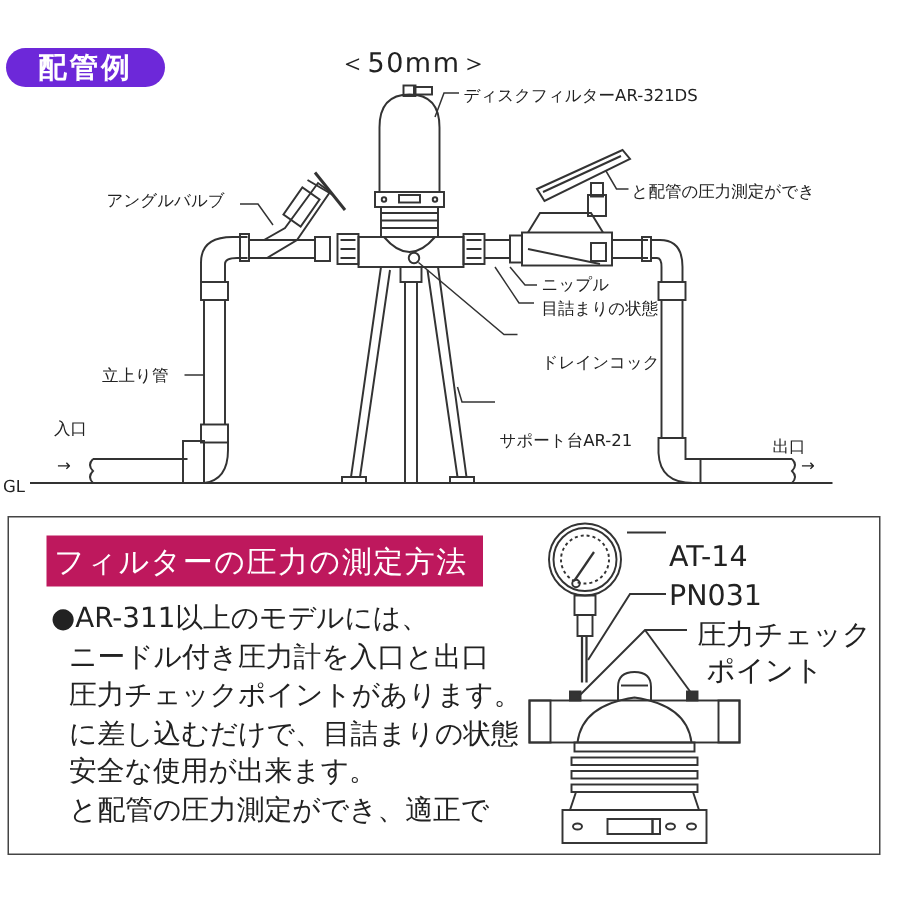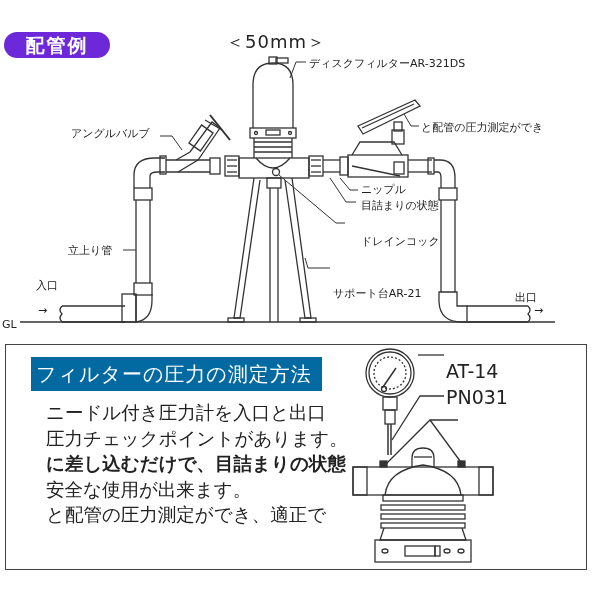--- a/index.html
+++ b/index.html
@@ -3,21 +3,21 @@
 <meta charset="utf-8">
 <style>
   html,body{margin:0;padding:0;background:#fff;}
   body{width:600px;height:600px;position:relative;overflow:hidden;font-family:"DejaVu Sans",sans-serif;color:#222;}
   .abs{position:absolute;}
   .pill{left:4px;top:32px;width:106px;height:26px;background:#6d28d9;border-radius:14px;color:#fff;font-size:19px;line-height:26px;text-align:center;letter-spacing:2px;font-weight:bold;}
   .size{left:226px;top:30px;font-size:18px;color:#222;letter-spacing:1px;}
   .lbl{font-size:11px;color:#222;white-space:nowrap;}
   svg.main{position:absolute;left:0;top:0;}
   .box{left:5px;top:344px;width:582px;height:226px;border:1.5px solid #444;box-sizing:border-box;}
-  .box-title{left:31px;top:357px;width:291px;height:34px;background:#0369a1;color:#fff;font-size:20px;line-height:34px;padding-left:5px;letter-spacing:1px;box-sizing:border-box;}
+  .box-title{left:31px;top:357px;width:291px;height:34px;background:#be185d;color:#fff;font-size:20px;line-height:34px;padding-left:5px;letter-spacing:1px;box-sizing:border-box;}
   .para{left:34px;top:400px;width:320px;font-size:18.5px;line-height:25.5px;color:#222;}
   .para div{white-space:nowrap;}
   .at{left:446px;top:360px;font-size:19px;text-align:right;}
   .pn{left:446px;top:386px;font-size:19px;}
   .pc{left:465px;top:411px;font-size:19px;line-height:24px;}
 </style>
 </head>
 <body>
 
 <div class="abs pill">配管例</div>
@@ -183,22 +183,25 @@
 <div class="abs lbl" style="left:333px;top:262px;margin-top:24px;">サポート台AR-21</div>
 <div class="abs lbl" style="left:36px;top:278px;">入口</div>
 <div class="abs lbl" style="left:38px;top:304px;">→</div>
 <div class="abs lbl" style="left:515px;top:290px;">出口</div>
 <div class="abs lbl" style="left:534px;top:304px;">→</div>
 <div class="abs lbl" style="left:2px;top:318px;">GL</div>
 
 <div class="abs box"></div>
 <div class="abs box-title">フィルターの圧力の測定方法</div>
 <div class="abs para">
+  <div>●AR-311以上のモデルには、</div>
   <div style="padding-left:12px;">ニードル付き圧力計を入口と出口</div>
   <div style="padding-left:12px;">圧力チェックポイントがあります。</div>
-  <div style="padding-left:12px;font-weight:bold;">に差し込むだけで、目詰まりの状態</div>
+  <div style="padding-left:12px;">に差し込むだけで、目詰まりの状態</div>
   <div style="padding-left:12px;">安全な使用が出来ます。</div>
   <div style="padding-left:12px;">と配管の圧力測定ができ、適正で</div>
 </div>
 <div class="abs at">AT-14</div>
 <div class="abs pn">PN031</div>
 <div class="abs pc">
+  <div>圧力チェック</div>
+  <div style="padding-left:6px;">ポイント</div>
 </div>
 
 </body></html>

